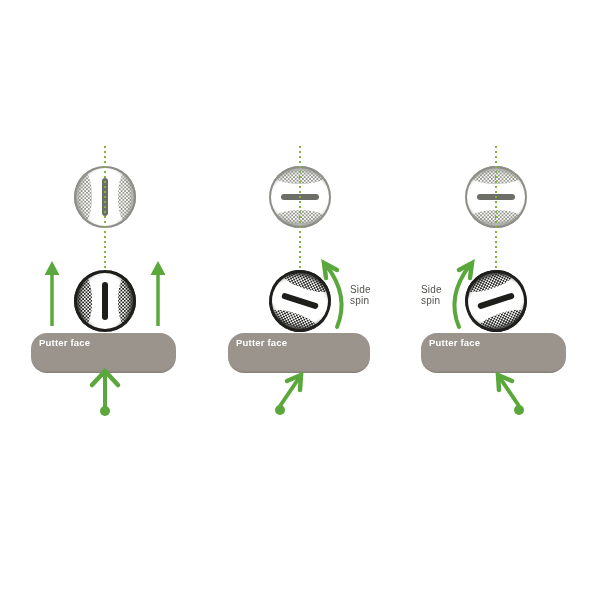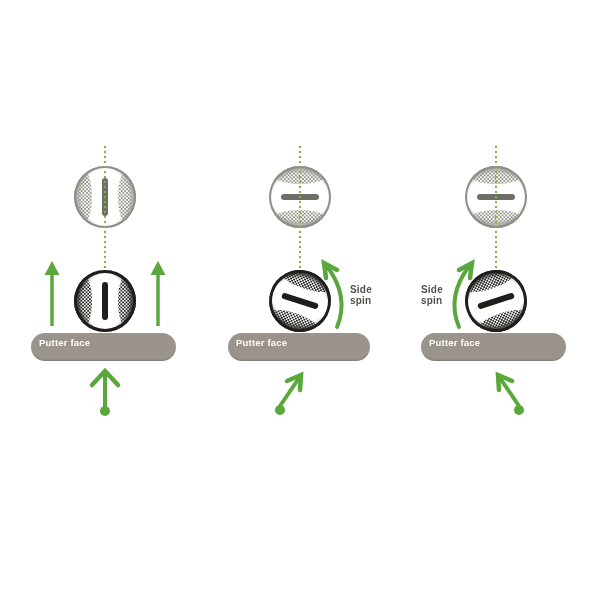--- a/index.html
+++ b/index.html
@@ -40,36 +40,36 @@
   .pB{bottom:4px;left:7px;width:48px;height:14px;}
 
   .slot{position:absolute;border-radius:3px;}
   .v .slot{left:28px;top:12px;width:6px;height:38px;}
   .h .slot{left:12px;top:28px;width:38px;height:6px;}
   .after .slot{background:#6e6e68;}
   .impact .slot{background:#1e1e1b;}
 
   
   .bar{
-    position:absolute;top:193px;height:28px;z-index:1;
+    position:absolute;top:193px;height:40px;z-index:1;
     background:#9b948d;border-radius:16px;
     box-shadow:inset 0 -3px 2px -2px rgba(0,0,0,0.18);
   }
   .p1 .bar{left:26px;width:145px;}
   .p2 .bar{left:28px;width:142px;}
   .p3 .bar{left:25px;width:145px;}
   .bar-label{
     position:absolute;left:8px;top:4px;color:#ffffff;
     font-size:9.5px;font-weight:700;letter-spacing:0.2px;white-space:nowrap;
   }
 
   
   .spin-label{
     position:absolute;top:145px;z-index:5;color:#52524d;
-    font-size:10px;font-weight:700;line-height:10.5px;letter-spacing:0.2px;
+    font-size:10px;font-weight:400;line-height:10.5px;letter-spacing:0.2px;
   }
   .p2 .spin-label{left:150px;}
   .p3 .spin-label{left:25px;}
   .spin-label span{display:block;}
 
   .arrows{position:absolute;left:0;top:0;width:200px;height:290px;z-index:5;pointer-events:none;}
 </style>
 </head>
 <body>
 

